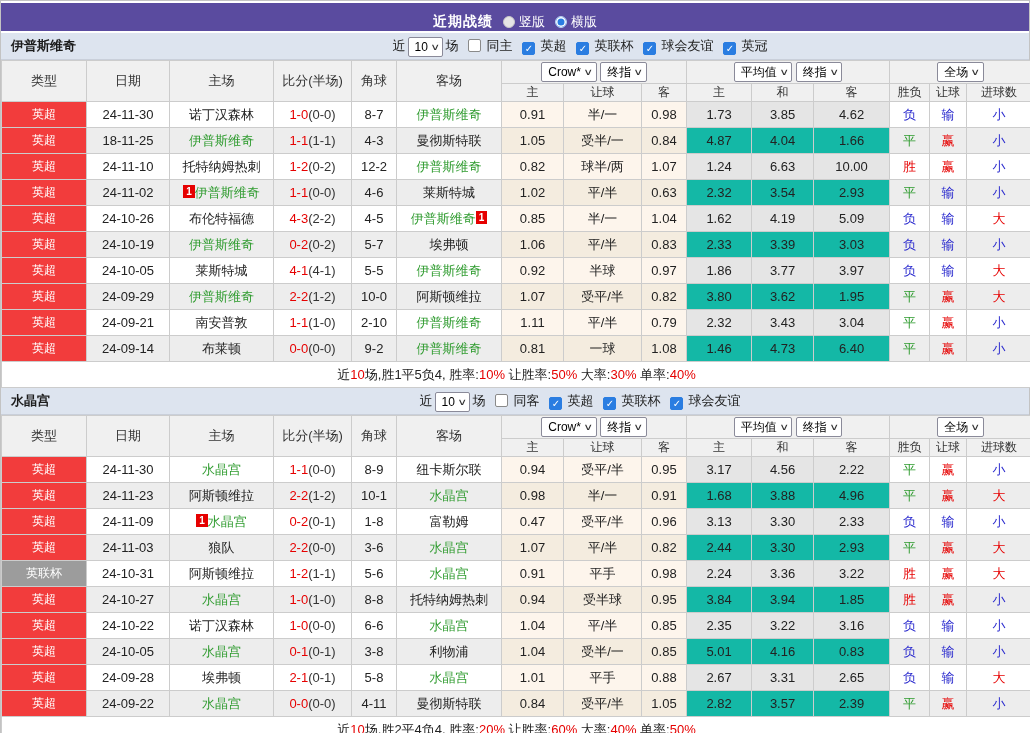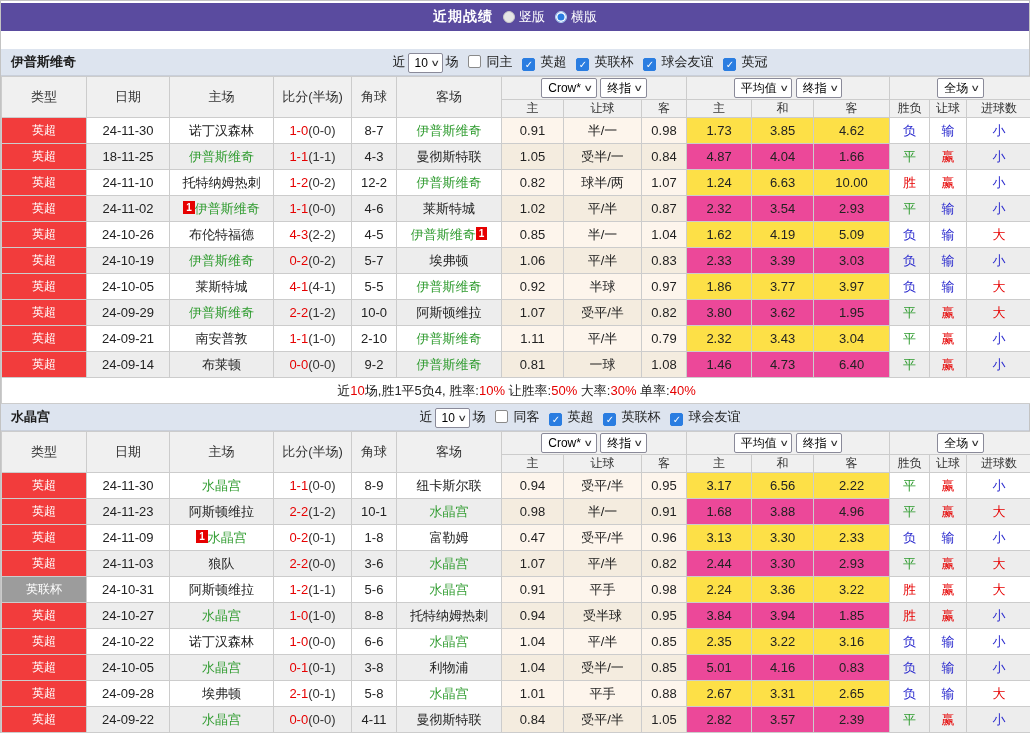--- a/index.html
+++ b/index.html
@@ -1,22 +1,22 @@
 <!DOCTYPE html>
 <html><head>
 <meta charset="utf-8">
 <style>
   * { box-sizing: border-box; }
   html,body { margin:0; padding:0; background:#fff; }
   body { width:1030px; font-family:"Liberation Sans","DejaVu Sans",sans-serif; font-size:13px; color:#333; }
   .page { width:1030px; border:1px solid #c3c3c3; background:#fff; }
 
   
-  .titlebar { height:28px; margin:2px 0 18px 0; background:#5a4b9f; color:#fff;
-              display:flex; align-items:center; justify-content:center; gap:10px; }
+  .titlebar { height:28px; margin:2px 0 2px 0; background:#5a4b9f; color:#fff;
+              display:flex; align-items:flex-end; justify-content:center; gap:10px; }
   .titlebar .title { font-weight:bold; font-size:14px; letter-spacing:1px; }
   .radio-item { display:inline-flex; align-items:center; gap:4px; font-size:13px; cursor:default; }
   .radio { display:inline-block; width:12px; height:12px; border-radius:50%; }
   .radio.off { background:#e6e6e6; border:1px solid #c9c9c9; }
   .radio.on  { background:#2a7de1; border:1px solid #bcd2f2; box-shadow:inset 0 0 0 1.5px #ffffff; }
 
   
   .section-head { height:27px; background:#dde4ef; position:relative; line-height:26px; border-bottom:1px solid #c9cfda; }
   .team-name { position:absolute; left:10px; top:0; font-weight:bold; color:#1c1c1c; font-size:13px; }
   .filter-bar { text-align:center; padding-left:130px; white-space:nowrap; }
@@ -37,22 +37,22 @@
   table { border-collapse:collapse; table-layout:fixed; width:1030px; }
   th, td { border:1px solid #ccc; text-align:center; overflow:hidden; white-space:nowrap; padding:0; }
   thead th { background:#f0f0f0; color:#333; font-weight:normal; font-size:13px; }
   .group-row th { height:23px; }
   .sub-row th { height:15px; font-size:12px; }
   tbody td { height:26px; font-size:13px; color:#222; }
   tr.odd  td { background:#ffffff; }
   tr.even td { background:#ededed; }
   tr.odd  td.crow { background:#fdf5ec; }
   tr.even td.crow { background:#f4ecdf; }
-  tr.odd  td.avg  { background:#fde047;margin-top:28px; }
-  tr.even td.avg  { background:#ec4899; }
+  tr.odd  td.avg  { background:#e5e5e5;margin-top:28px; }
+  tr.even td.avg  { background:#14b8a6; }
   td.type { color:#fff; font-size:12px; }
   td.type.red  { background:#f23c3c; }
   td.type.grey { background:#9c9c9c; }
   .green { color:#2e9b2e; }
   .ft { color:#e60000; }
   .ht { color:#333; }
   .badge1 { display:inline-block; background:#e60000; color:#fff; font-size:10px; line-height:13px;
             padding:0 3px; vertical-align:2px; font-weight:bold; }
   .r { color:#e60000; } .g { color:#2e9b2e; } .b { color:#2a2ace; }
   td.sumcell { height:26px; font-size:13px; color:#222; background:#fff; }
@@ -202,21 +202,21 @@
         </tr>
         <tr class="even">
           <td class="type red">英超</td>
           <td class="date">24-11-02</td>
           <td><span class="badge1">1</span><span class="green">伊普斯维奇</span></td>
           <td><span class="ft">1-1</span><span class="ht">(0-0)</span></td>
           <td>4-6</td>
           <td><span>莱斯特城</span></td>
           <td class="crow">1.02</td>
           <td class="crow">平/半</td>
-          <td class="crow">0.87</td>
+          <td class="crow">0.63</td>
           <td class="avg">2.32</td>
           <td class="avg">3.54</td>
           <td class="avg">2.93</td>
           <td class="res g">平</td>
           <td class="res b">输</td>
           <td class="res b">小</td>
         </tr>
         <tr class="odd">
           <td class="type red">英超</td>
           <td class="date">24-10-26</td>
@@ -405,21 +405,21 @@
           <td class="type red">英超</td>
           <td class="date">24-11-30</td>
           <td><span class="green">水晶宫</span></td>
           <td><span class="ft">1-1</span><span class="ht">(0-0)</span></td>
           <td>8-9</td>
           <td><span>纽卡斯尔联</span></td>
           <td class="crow">0.94</td>
           <td class="crow">受平/半</td>
           <td class="crow">0.95</td>
           <td class="avg">3.17</td>
-          <td class="avg">6.56</td>
+          <td class="avg">4.56</td>
           <td class="avg">2.22</td>
           <td class="res g">平</td>
           <td class="res r">赢</td>
           <td class="res b">小</td>
         </tr>
         <tr class="even">
           <td class="type red">英超</td>
           <td class="date">24-11-23</td>
           <td><span>阿斯顿维拉</span></td>
           <td><span class="ft">2-2</span><span class="ht">(1-2)</span></td>

